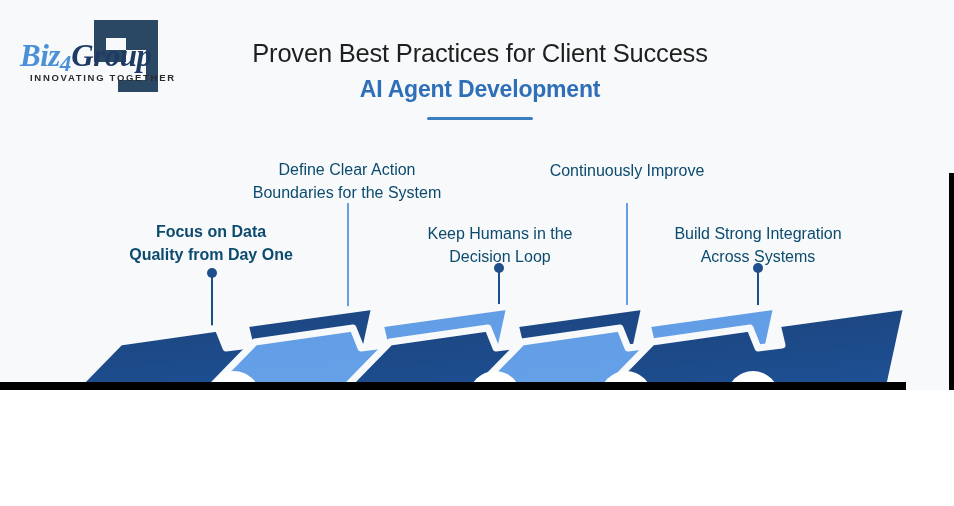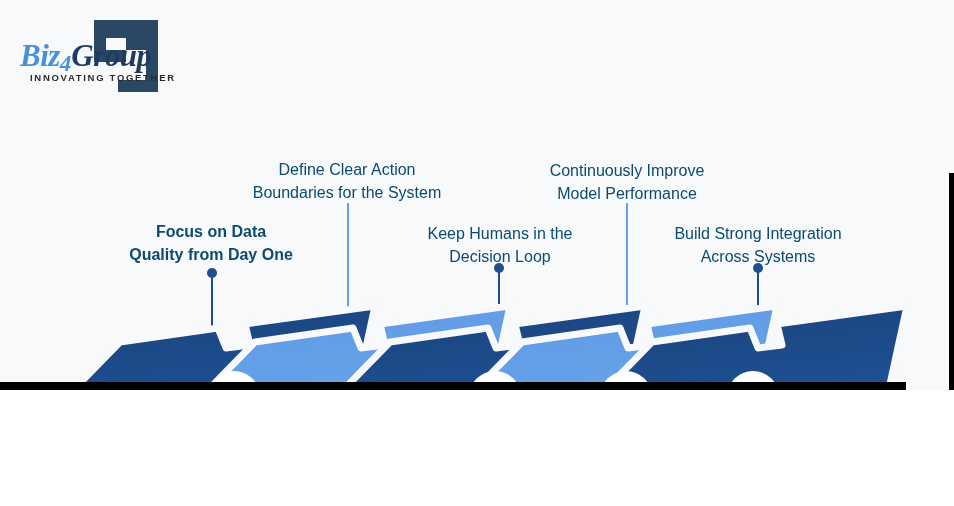--- a/index.html
+++ b/index.html
@@ -206,39 +206,43 @@
     <svg width="190" height="80" viewBox="0 0 190 80" style="position:absolute;left:0;top:0;">
       <path d="M76 4 H140 V76 H100 V64 H128 V34 H108 V22 H76 Z" fill="#2a4763"></path>
       <path d="M76 4 H140 V16 H88 V34 H108 V46 H76 Z" fill="#2a4763"></path>
     </svg>
     <div id="logo-wordmark">
       <span class="logo-biz">Biz</span><span class="logo-four">4</span><span class="logo-group">Group</span>
     </div>
     <div id="logo-tagline">INNOVATING TOGETHER</div>
   </div>
 
+  <div id="heading">
+    <div id="title-main">Proven Best Practices for Client Success</div>
+    <div id="title-sub">AI Agent Development</div>
+    <div id="title-rule"></div>
+  </div>
 
   <div class="step-label" style="left:96px; top:220px;font-weight:bold;">
     <div>Focus on Data</div>
     <div>Quality from Day One</div>
   </div>
 
   <div class="step-label" style="left:232px; top:158px;">
     <div>Define Clear Action</div>
     <div>Boundaries for the System</div>
   </div>
 
   <div class="step-label" style="left:385px; top:222px;">
     <div>Keep Humans in the</div>
     <div>Decision Loop</div>
   </div>
 
   <div class="step-label" style="left:512px; top:159px;text-align:center;">
     <div>Continuously Improve</div>
-    <div>Model Performance</div>
   </div>
 
   <div class="step-label" style="left:643px; top:222px;">
     <div>Build Strong Integration</div>
     <div>Across Systems</div>
   </div>
 
   <div class="connector conn-dark" style="left:206px; top:273px; width:12px; height:69px;">
     <div class="conn-topdot"></div>
     <div class="conn-line"></div>

